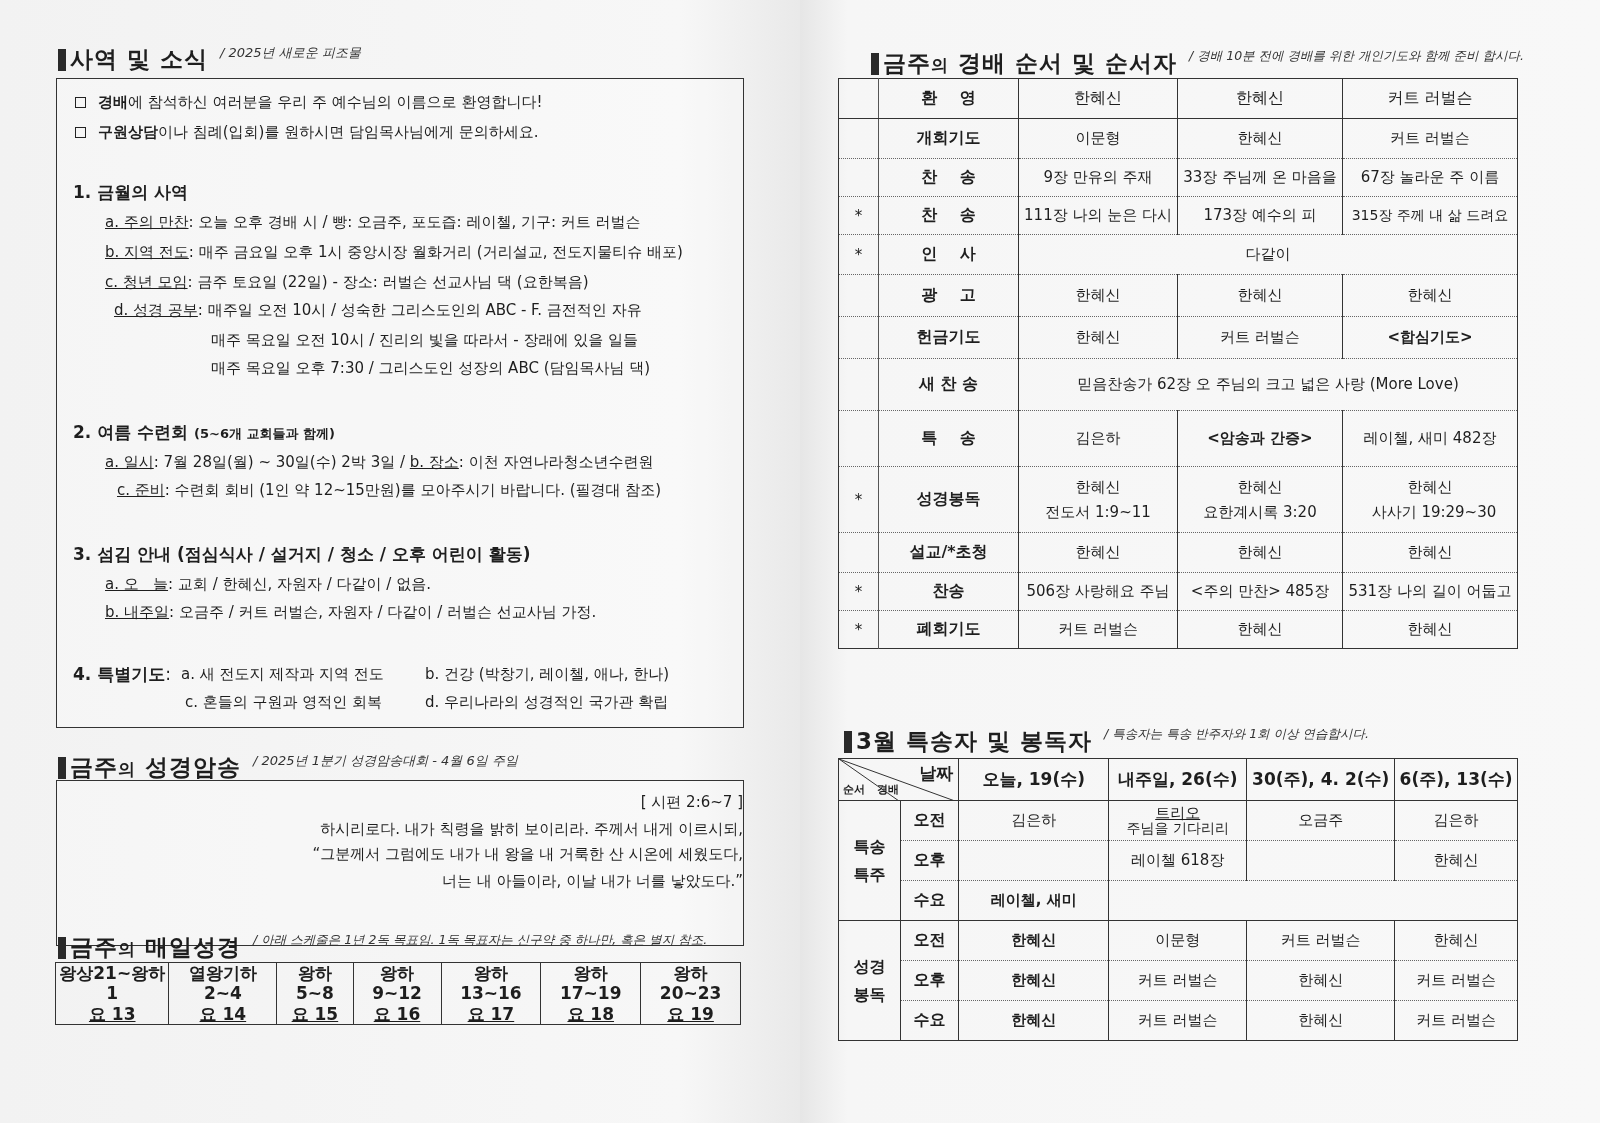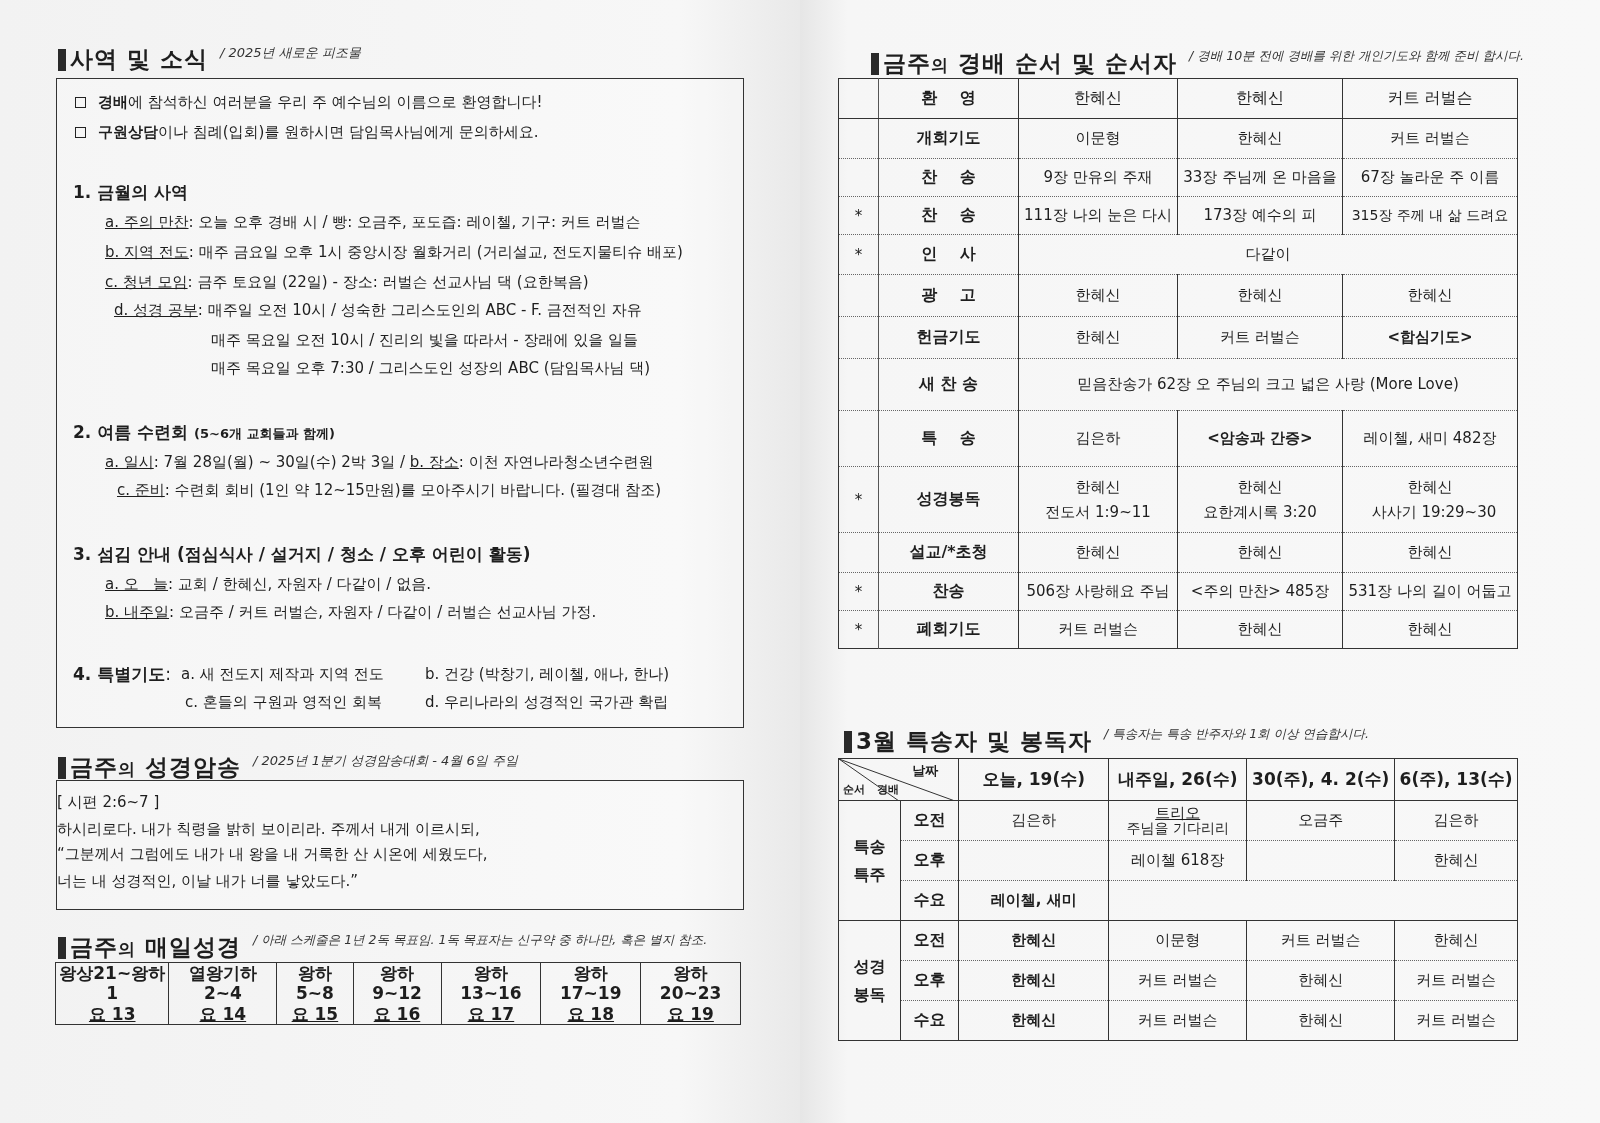--- a/index.html
+++ b/index.html
@@ -94,25 +94,25 @@
     <div class="line" style="left:368px; top:586px;">b. 건강 (박창기, 레이첼, 애나, 한나)</div>
     <div class="line" style="left:128px; top:614px;">c. 혼들의 구원과 영적인 회복</div>
     <div class="line" style="left:368px; top:614px;">d. 우리나라의 성경적인 국가관 확립</div>
   </div>
 
   <div class="sec-title" style="left:58px; top:752px;">
     <span class="bar"></span>
     <span class="main"><span>금주</span><span class="small">의</span> <span>성경암송</span></span>
     <span class="sub">/ 2025년 1분기 성경암송대회 - 4월 6일 주일</span>
   </div>
-  <div class="box" style="left:56px; top:780px; width:688px; height:130px; text-align:left;">
+  <div class="box" style="left:56px; top:780px; width:688px; height:166px; text-align:right;">
     <div style="margin-top:12px; font-size:15px;">[ 시편 2:6~7 ]</div>
     <div style="margin-top:8px; font-size:15px;">하시리로다. 내가 칙령을 밝히 보이리라. 주께서 내게 이르시되,</div>
     <div style="margin-top:6px; font-size:15px;">“그분께서 그럼에도 내가 내 왕을 내 거룩한 산 시온에 세웠도다,</div>
-    <div style="margin-top:8px; font-size:15px;">너는 내 성경적인, 이날 내가 너를 낳았도다.”</div>
+    <div style="margin-top:8px; font-size:15px;">너는 내 아들이라, 이날 내가 너를 낳았도다.”</div>
   </div>
 
   <div class="sec-title" style="left:58px; top:932px;">
     <span class="bar"></span>
     <span class="main"><span>금주</span><span class="small">의</span> <span>매일성경</span></span>
     <span class="sub" style="font-size:12.5px">/ 아래 스케줄은 1년 2독 목표임. 1독 목표자는 신구약 중 하나만, 혹은 별지 참조.</span>
   </div>
   <table class="daily" style="left:55px; top:962px; width:686px;">
     <tbody>
     <tr style="height:48px;">
@@ -265,21 +265,21 @@
   </div>
 
   <table class="special" style="left:38px; top:758px; width:680px; border:1.5px solid #333;">
     <tbody>
         <tr class="hdr" style="height:42px;">
       <td colspan="2" style="width:116px; position:relative; padding:0;">
         <svg width="116" height="42" style="position:absolute; left:0; top:0;">
           <line x1="0" y1="0" x2="116" y2="42" stroke="#333" stroke-width="1"></line>
           <line x1="0" y1="0" x2="60" y2="42" stroke="#333" stroke-width="1"></line>
         </svg>
-        <span style="position:absolute; right:20px; top:3px; font-size:13px; font-weight:bold;">날짜</span>
+        <span style="position:absolute; right:5px; top:3px; font-size:17px; font-weight:bold;">날짜</span>
         <span style="position:absolute; left:38px; bottom:3px; font-size:11px; font-weight:bold;">경배</span>
         <span style="position:absolute; left:4px; bottom:3px; font-size:11px; font-weight:bold;">순서</span>
       </td>
       <td style="width:150px;">오늘, 19(수)</td>
       <td style="width:138px;">내주일, 26(수)</td>
       <td style="width:148px;">30(주), 4. 2(수)</td>
       <td class="last">6(주), 13(수)</td>
     </tr>
 
     <tr style="height:40px;">

